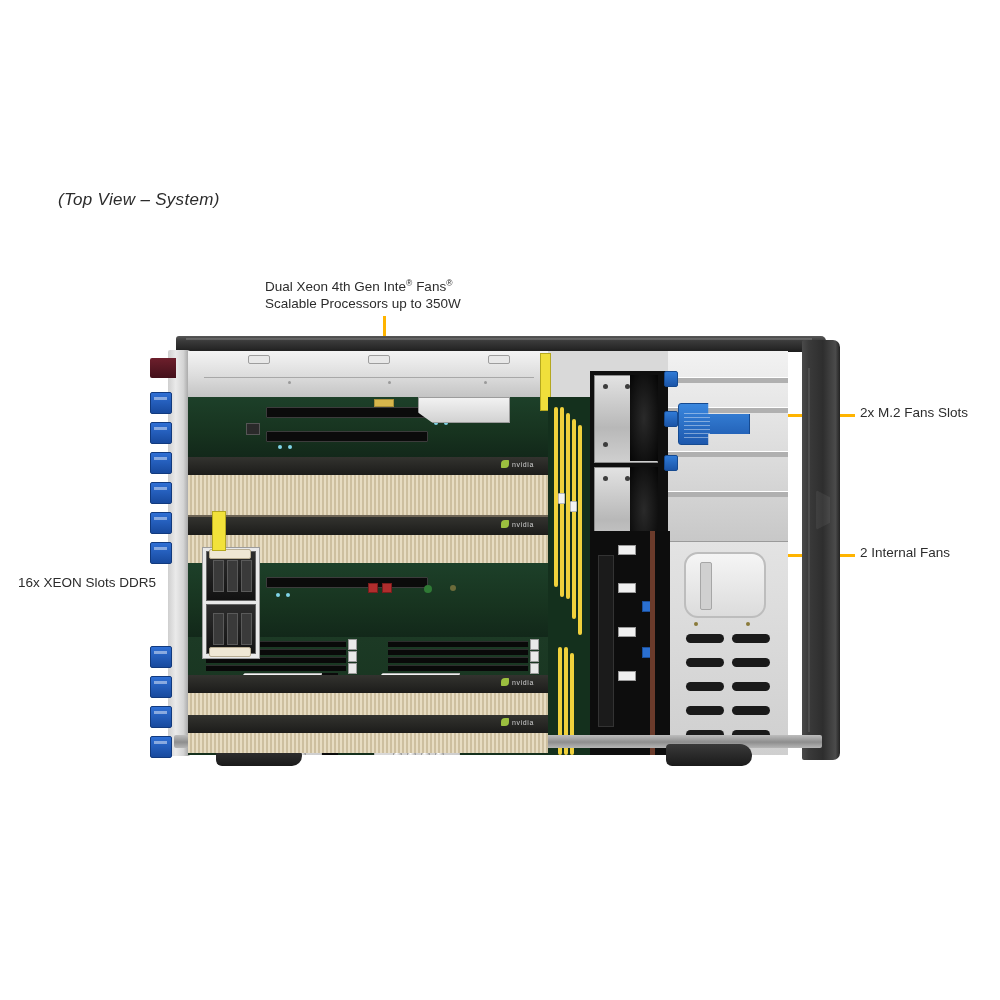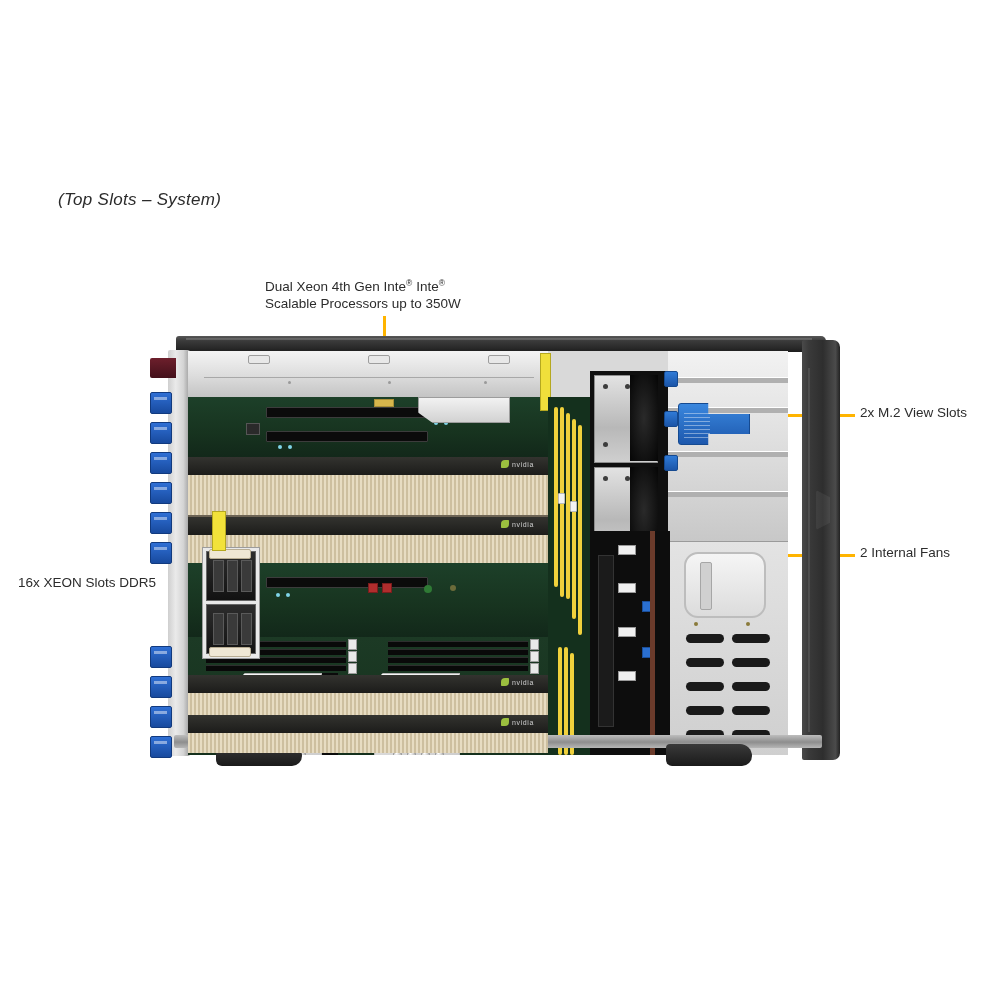--- a/index.html
+++ b/index.html
@@ -159,28 +159,28 @@
   .conn{position:absolute;width:16px;height:8px;background:#f0f0f0;border:1px solid #999;}
   .connb{position:absolute;width:9px;height:9px;background:#2a6fd0;border:1px solid #1a4e99;}
 
   
   #redtab{position:absolute;left:-18px;top:22px;width:26px;height:20px;
       background:linear-gradient(180deg,#6d1f2c,#43101a);border-radius:2px 0 0 2px;}
 </style>
 </head>
 <body>
 
-<div id="view-title">(Top Slots – System)</div>
+<div id="view-title">(Top View – System)</div>
 
 <div class="callout-text" id="lbl-cpu">
-  <span><span>Dual Xeon 4th Gen Inte</span><sup>®</sup><span> Inte</span><sup>®</sup></span><br>
+  <span><span>Dual Xeon 4th Gen Inte</span><sup>®</sup><span> Fans</span><sup>®</sup></span><br>
   <span>Scalable Processors up to 350W</span>
 </div>
 
-<div class="callout-text" id="lbl-m2">2x M.2 View Slots</div>
+<div class="callout-text" id="lbl-m2">2x M.2 Fans Slots</div>
 <div class="callout-text" id="lbl-fans">2 Internal Fans</div>
 <div class="callout-text" id="lbl-dimm">16x XEON Slots DDR5</div>
 
 <div class="ln lnv" style="left:383px;top:316px;height:280px;"></div>
 <div class="ln lnh" style="left:255px;top:595px;width:250px;"></div>
 
 <div class="ln lnh" style="left:560px;top:414px;width:295px;"></div>
 <div class="ln lnh" style="left:468px;top:414px;width:95px;"></div>
 
 <div class="ln lnh" style="left:565px;top:554px;width:290px;"></div>

